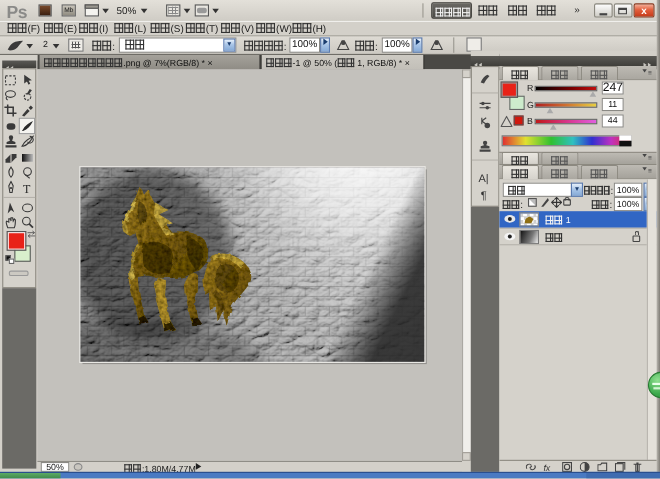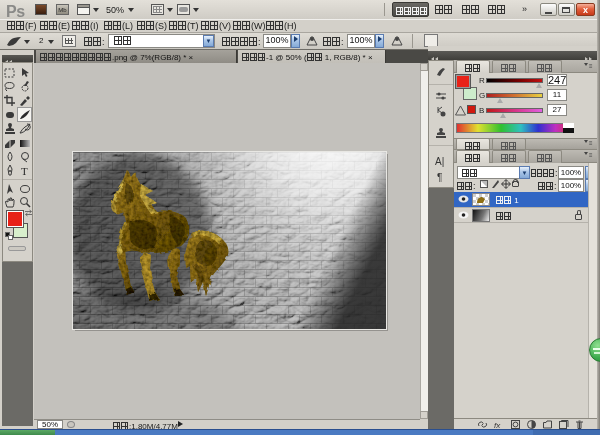--- a/index.html
+++ b/index.html
@@ -367,21 +367,21 @@
 <div class="abs" style="left:486px;top:78px;width:57px;height:5px;background:linear-gradient(90deg,#000,#7a0000 60%,#c01010 100%);border:1px solid #666"></div>
 <div class="abs" style="left:536px;top:83px;border-left:3px solid transparent;border-right:3px solid transparent;border-bottom:5px solid #aaa"></div>
 <div class="abs box" style="left:547px;top:74px;width:20px;height:12px;line-height:10px;font-size:11px">247</div>
 <div class="abs" style="left:479px;top:91px;font-size:8px;color:#222">G</div>
 <div class="abs" style="left:486px;top:93px;width:57px;height:5px;background:linear-gradient(90deg,#b02020,#d07030 50%,#e8d040 100%);border:1px solid #666"></div>
 <div class="abs" style="left:497px;top:98px;border-left:3px solid transparent;border-right:3px solid transparent;border-bottom:5px solid #aaa"></div>
 <div class="abs box" style="left:547px;top:89px;width:20px;height:12px;line-height:10px;font-size:8px">11</div>
 <div class="abs" style="left:479px;top:106px;font-size:8px;color:#222">B</div>
 <div class="abs" style="left:486px;top:108px;width:57px;height:5px;background:linear-gradient(90deg,#c01818,#d83890 55%,#e060e0 100%);border:1px solid #666"></div>
 <div class="abs" style="left:500px;top:113px;border-left:3px solid transparent;border-right:3px solid transparent;border-bottom:5px solid #aaa"></div>
-<div class="abs box" style="left:547px;top:104px;width:20px;height:12px;line-height:10px;font-size:8px">27</div>
+<div class="abs box" style="left:547px;top:104px;width:20px;height:12px;line-height:10px;font-size:8px">44</div>
 
 <div class="abs" style="left:456px;top:123px;width:118px;height:10px;border:1px solid #777;background:linear-gradient(90deg,#e03030,#e0e030 18%,#30c030 38%,#30c0c0 55%,#3030d0 70%,#c030c0 85%,#e03030 100%)"></div>
 <div class="abs" style="left:563px;top:123px;width:11px;height:5px;background:#fff"></div>
 <div class="abs" style="left:563px;top:128px;width:11px;height:5px;background:#111"></div>
 
 <div class="abs" style="left:454px;top:138px;width:143px;height:12px;background:linear-gradient(#bdbab3,#a5a29b);border-top:1px solid #8c8980;border-bottom:1px solid #8c8980"></div>
 <div class="ptab on" style="left:456px;top:138px;width:34px;height:11px"><i class="h s"></i><i class="h s"></i></div>
 <div class="ptab off" style="left:492px;top:138px;width:34px;height:11px"><i class="h s g"></i><i class="h s g"></i></div>
 <div class="abs" style="left:584px;top:140px;width:9px;height:7px;color:#444;font-size:6px;line-height:7px"><span style="display:inline-block;width:0;height:0;border-left:2.5px solid transparent;border-right:2.5px solid transparent;border-top:3.5px solid #444;margin-right:1px;vertical-align:2px"></span>≡</div>
 

